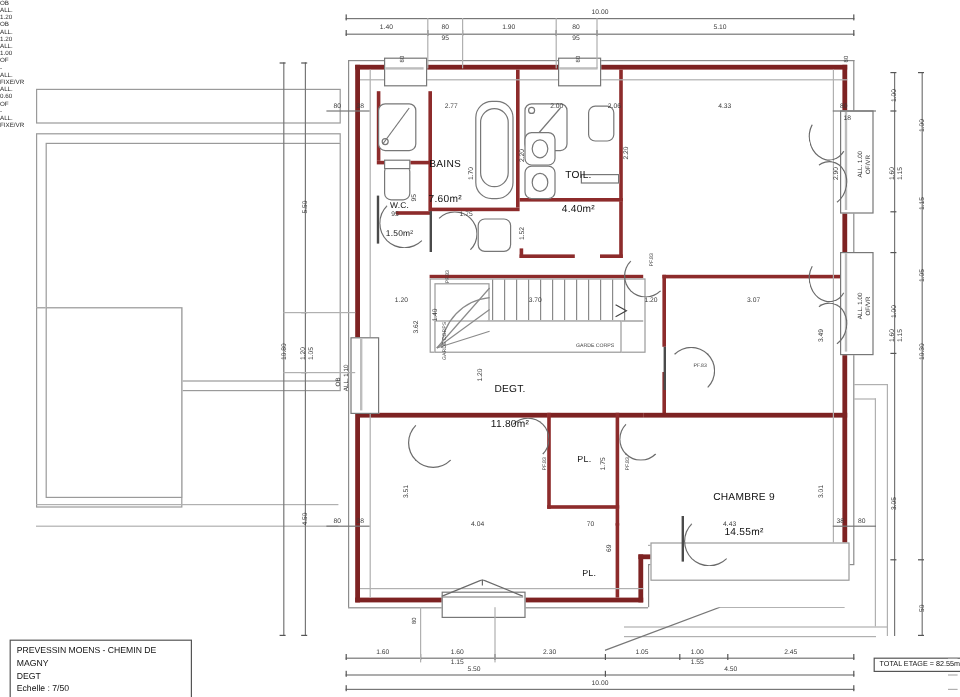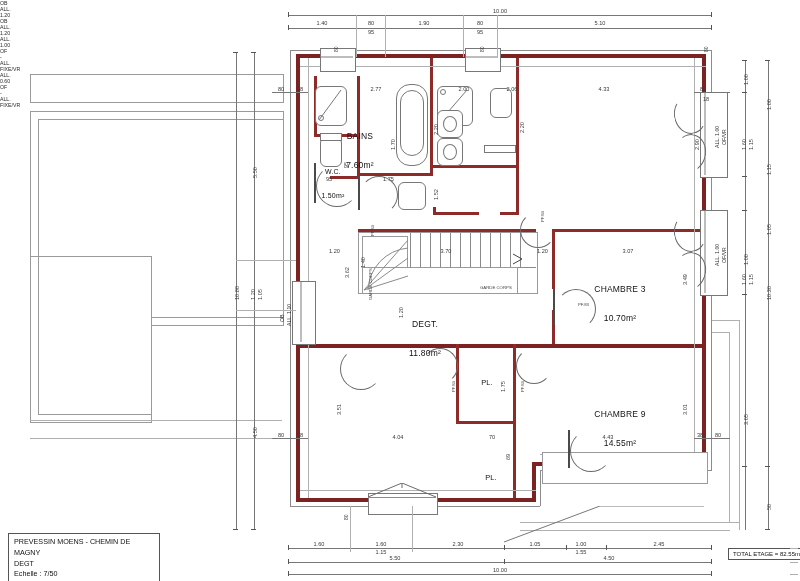--- a/index.html
+++ b/index.html
@@ -245,31 +245,31 @@
 
   <div class="swing" style="left:340px;top:348px;width:40px;height:40px;"></div>
   <div class="txt tiny vert" style="left:452px;top:392px;"><span>PF.83</span></div>
   <div class="txt tiny vert" style="left:521px;top:392px;"><span>PF.83</span></div>
   <div class="swing2" style="left:422px;top:348px;width:34px;height:34px;"></div>
   <div class="swing" style="left:516px;top:348px;width:34px;height:34px;"></div>
 
   <div class="swing" style="left:570px;top:430px;width:40px;height:40px;"></div>
   <div class="leaf" style="left:568px;top:430px;width:2px;height:38px;"></div>
 
-  <div class="txt room" style="left:320px;top:112px;width:80px;">
+  <div class="txt room" style="left:331px;top:112px;width:80px;">
     <b>BAINS</b>
     <b>7.60m²</b>
   </div>
   <div class="txt room" style="left:306px;top:152px;width:54px;font-size:7px;">
     <b>W.C.</b>
     <b>1.50m²</b>
   </div>
-  <div class="txt room" style="left:570px;top:265px;width:100px;">
-    <b>CHAMBRE 3</b>
-    <b>10.70m²</b>
+  <div class="txt room" style="left:447px;top:121px;width:70px;">
+    <b>TOIL.</b>
+    <b>4.40m²</b>
   </div>
   <div class="txt room" style="left:570px;top:390px;width:100px;">
     <b>CHAMBRE 9</b>
     <b>14.55m²</b>
   </div>
   <div class="txt room" style="left:385px;top:300px;width:80px;">
     <b>DEGT.</b>
     <b>11.80m²</b>
   </div>
   <div class="txt room" style="left:472px;top:362px;width:30px;font-size:7.4px;">

